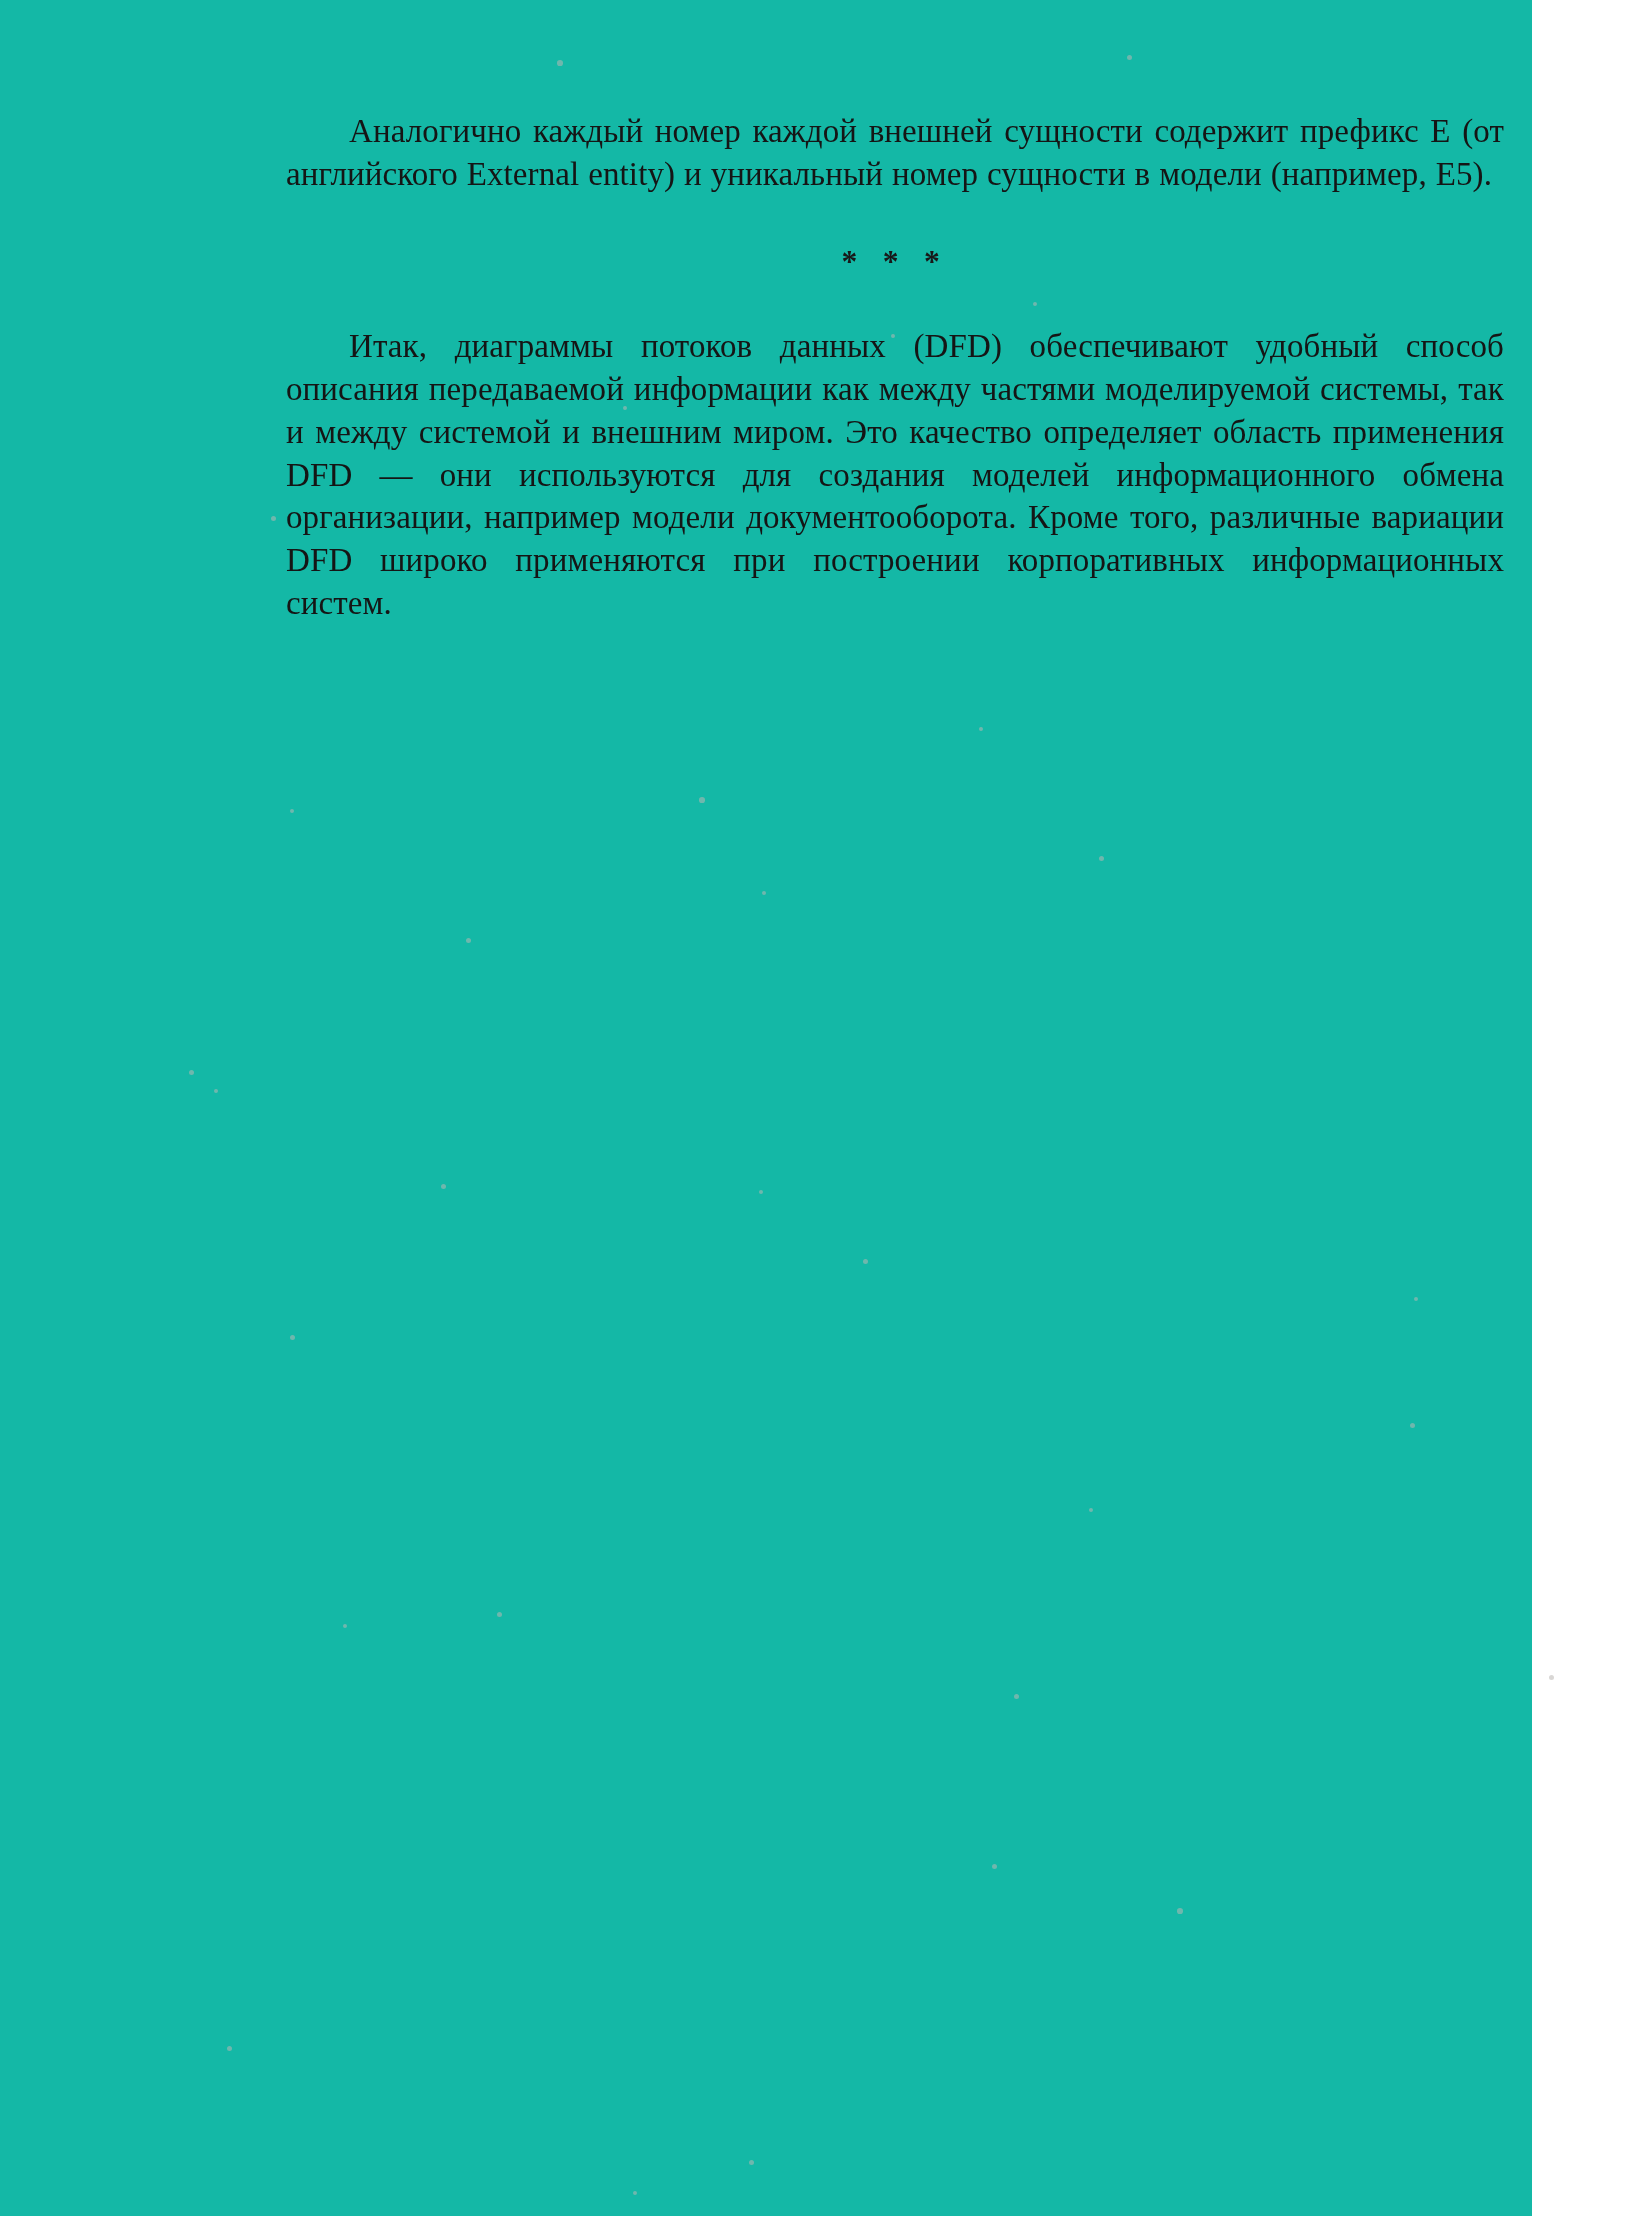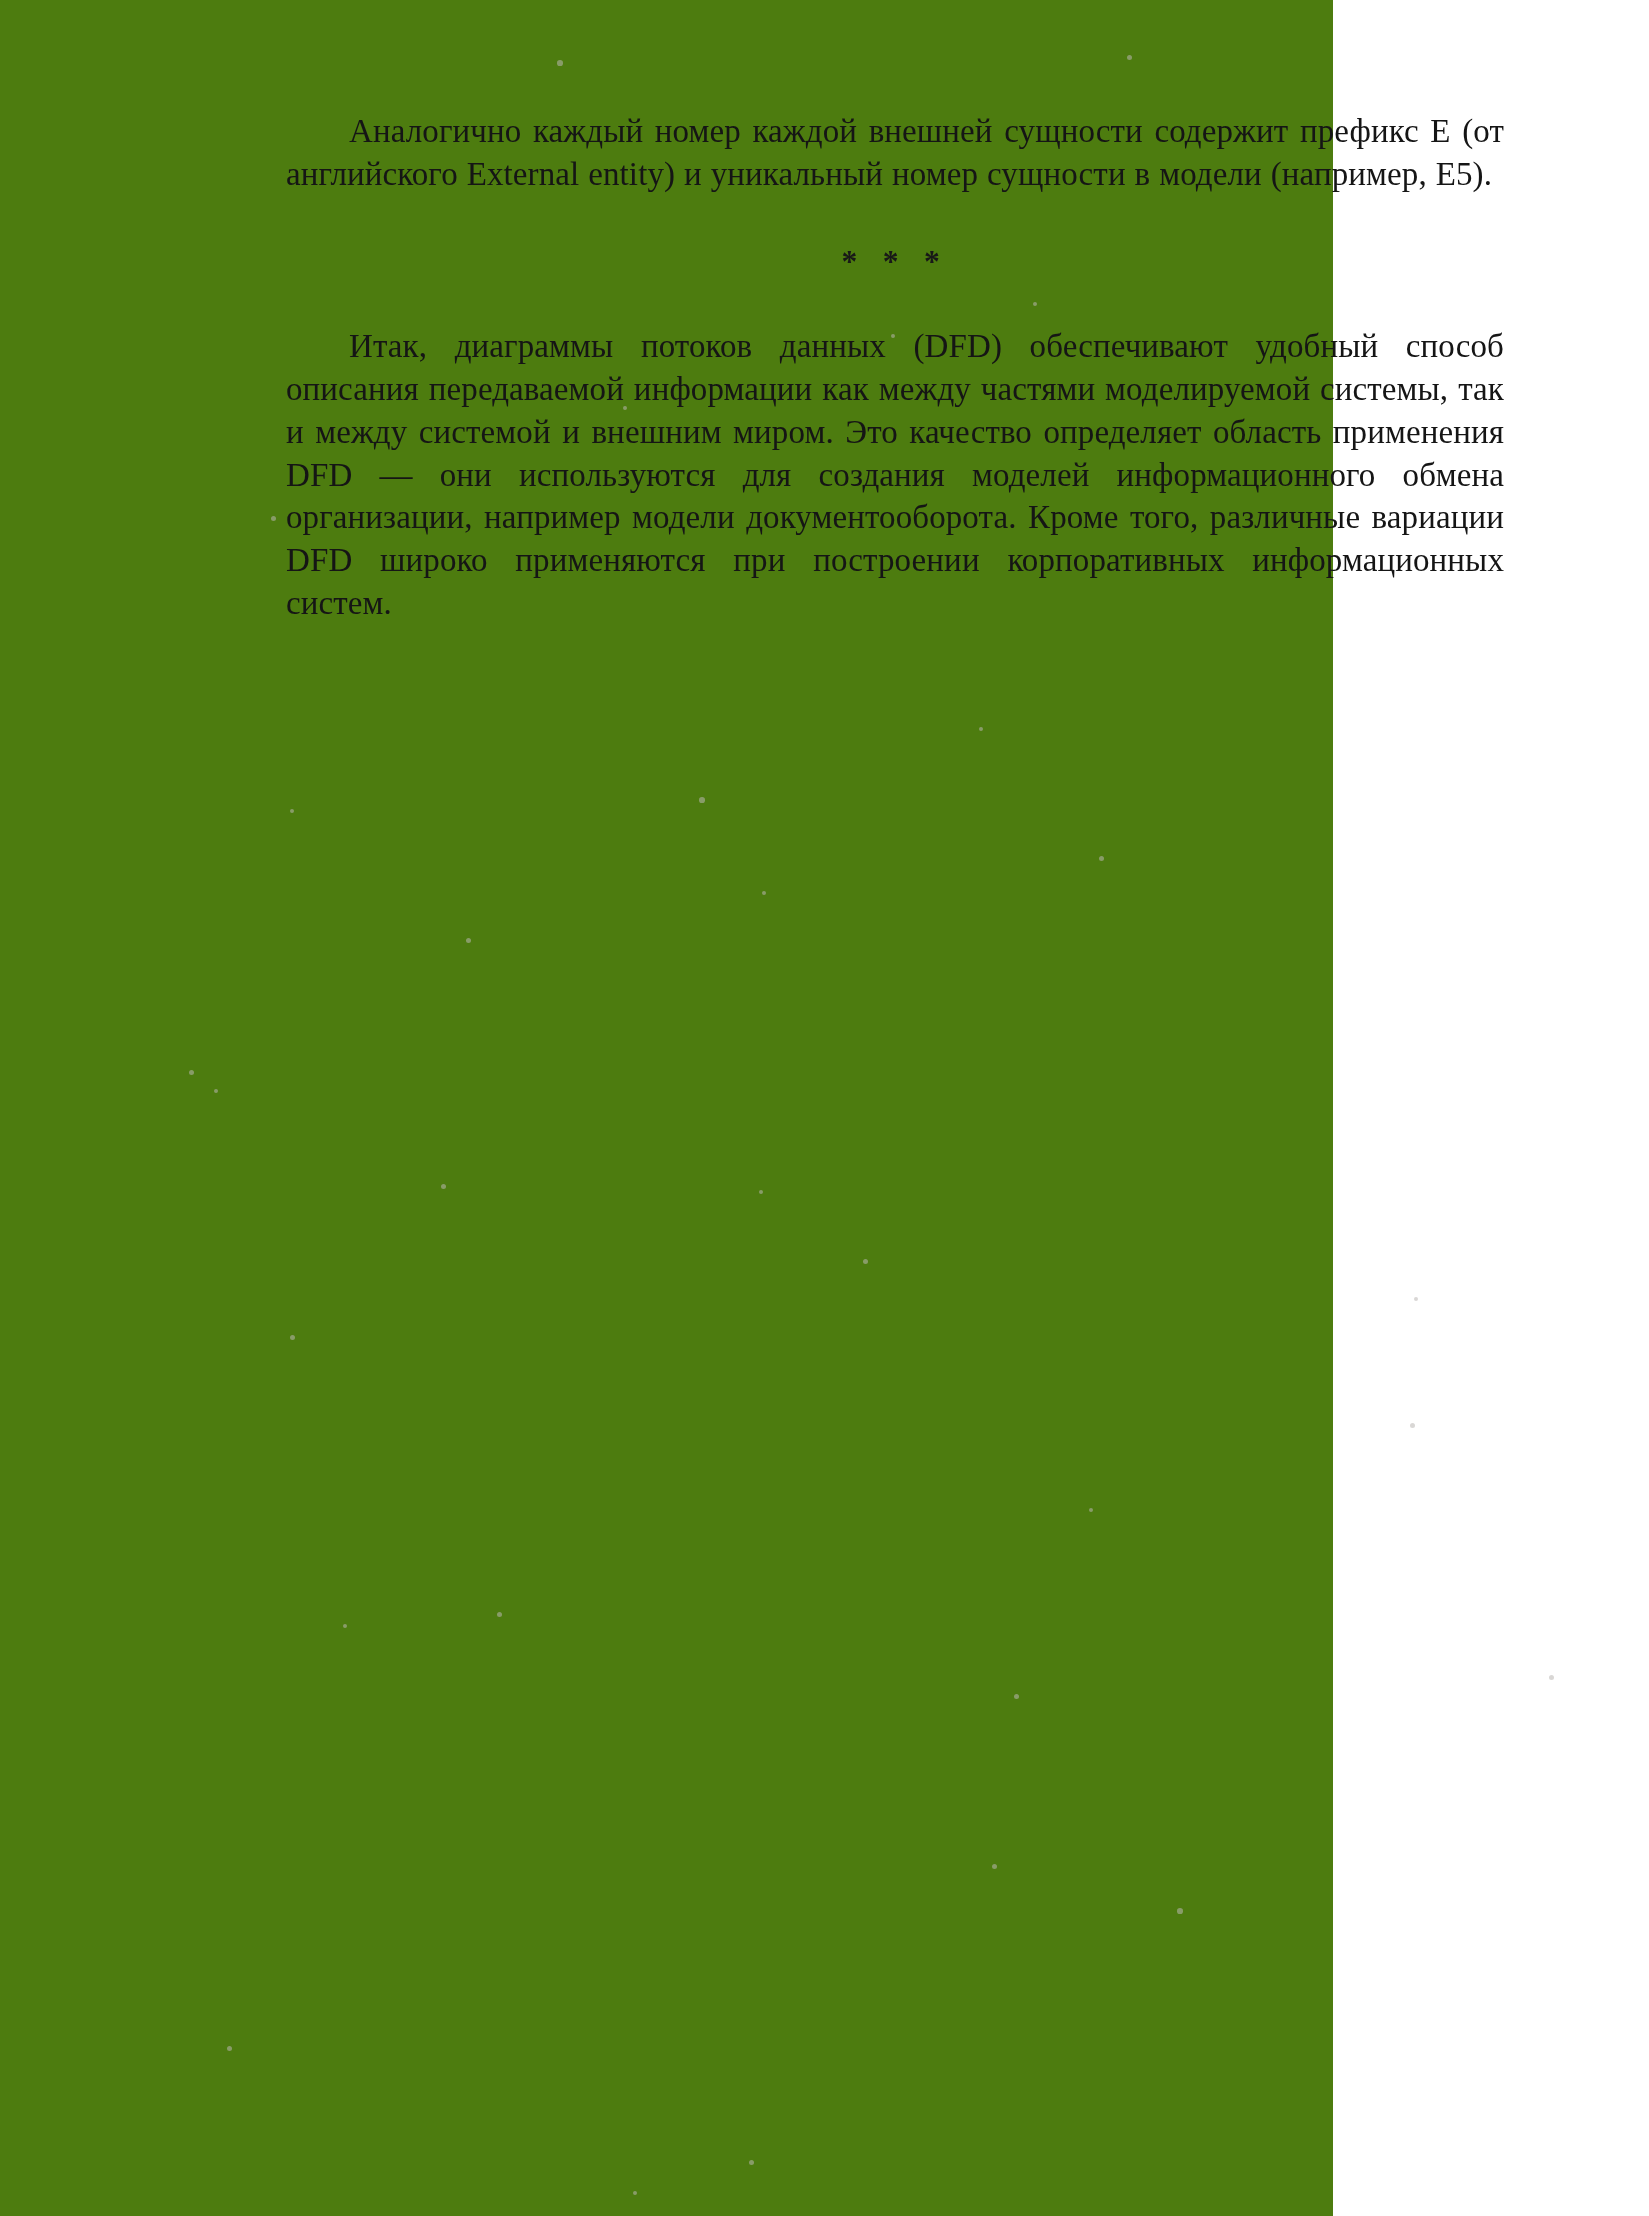--- a/index.html
+++ b/index.html
@@ -11,23 +11,23 @@
     background: #ffffff;
     width: 1650px;
     height: 2216px;
     overflow: hidden;
     font-family: "Liberation Serif", "DejaVu Serif", serif;
     color: #1a1a1a;
   }
 
   .page {
     position: relative;
-    width: 1333px;
+    width: 1532px;
     height: 2216px;
-    background: #4d7c0f;
+    background: #14b8a6;
     box-sizing: border-box;
   }
 
   
   .speckles {
     position: absolute;
     inset: 0;
     pointer-events: none;
   }
   .speckle {

